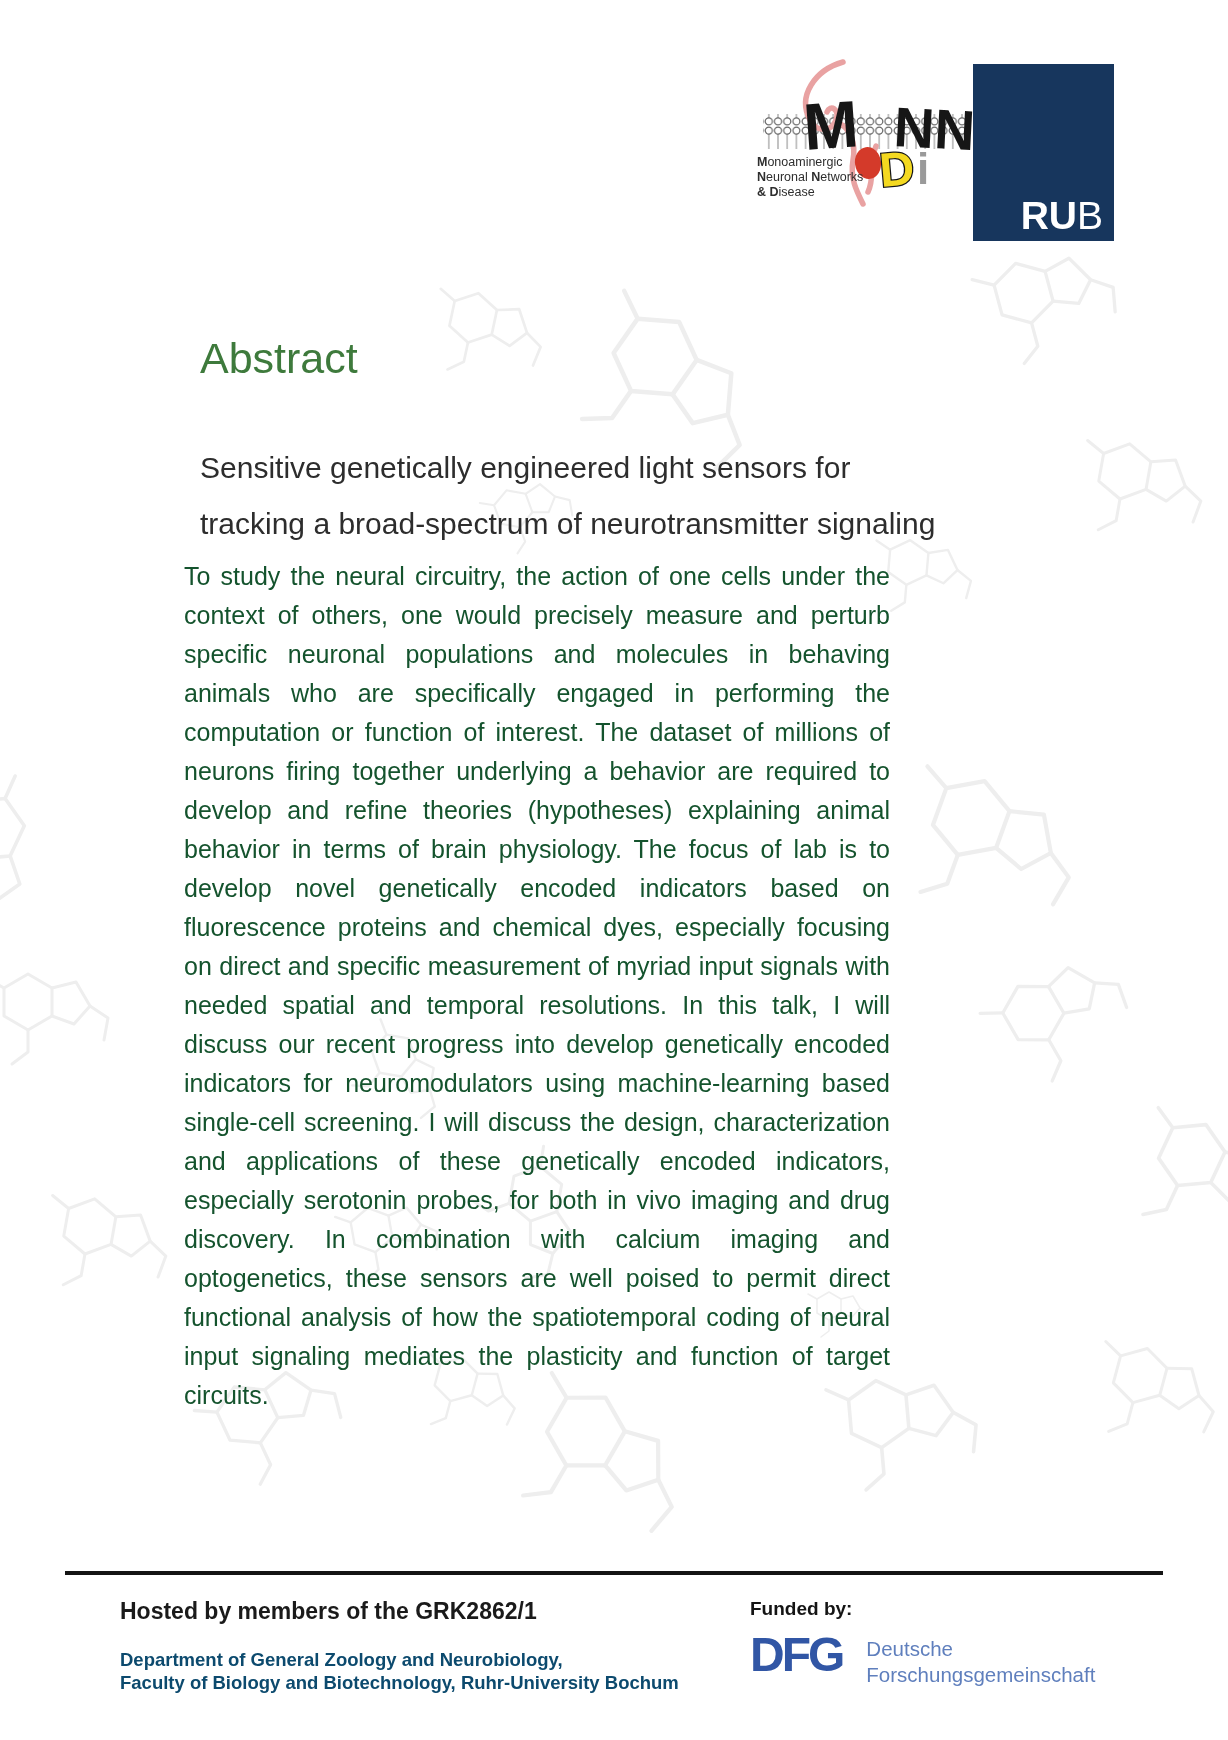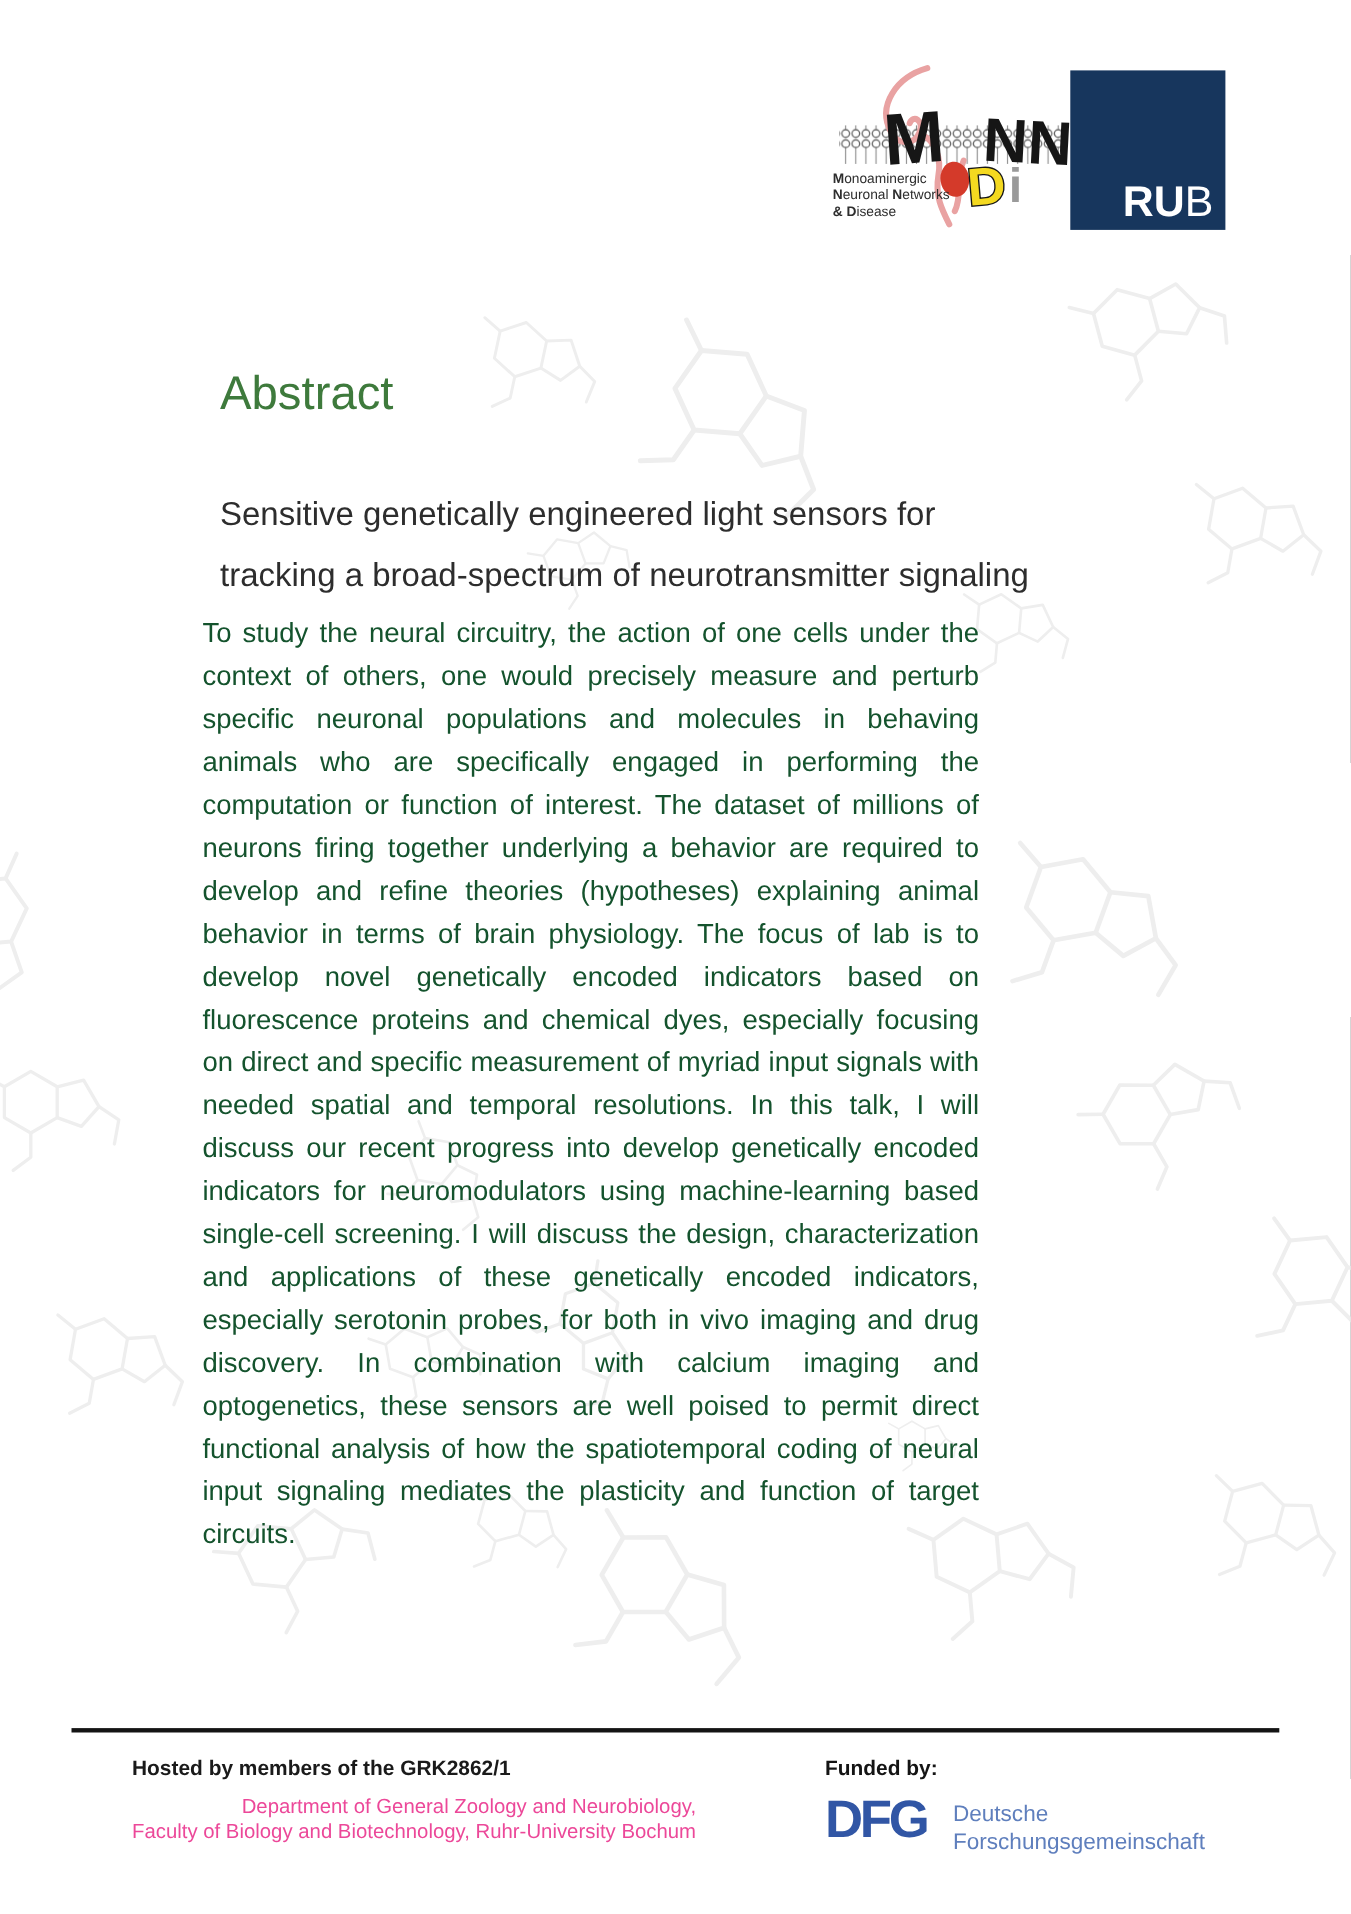--- a/index.html
+++ b/index.html
@@ -20,21 +20,21 @@
   
   .monndi{left:755px; top:56px; width:220px; height:152px;}
   .monndi-tagline{
     left:757px; top:155px; width:120px;
     font-size:12.5px; line-height:15px; color:#2e2e2e;
   }
   .monndi-tagline b{font-weight:700;}
 
   
   .rub{
-    left:973px; top:64px; width:141px; height:145px;
+    left:973px; top:64px; width:141px; height:177px;
     background:var(--rub-navy);
   }
   .rub-text{
     position:absolute; right:11px; bottom:6px;
     color:#ffffff; font-size:39px; line-height:1;
   }
   .rub-text .ru{font-weight:700;}
   .rub-text .b{font-weight:300;}
 
   .abstract-heading{
@@ -50,22 +50,22 @@
     font-size:25px; line-height:39px; color:#14532d;
     text-align:justify;
   }
 
   .divider{
     left:65px; top:1571px; width:1098px; height:4px;
     background:#141414;
   }
 
   .hosted{left:120px; top:1598px; color:#1a1a1a;}
-  .hosted-line1{font-size:19px; font-weight:600; margin-bottom:10px;}
-  .hosted-line2,.hosted-line3{font-size:18.5px; font-weight:400; line-height:23px; color:#ec4899;text-align:right;}
+  .hosted-line1{font-size:23px; font-weight:600; margin-bottom:23px;}
+  .hosted-line2,.hosted-line3{font-size:18.5px; font-weight:700; line-height:23px; color:#0c4a6e;}
 
   .funded{left:750px; top:1598px;}
   .funded-label{font-size:19px; font-weight:600; color:#141414;}
   .dfg-row{display:flex; align-items:flex-start; margin-top:14px;}
   .dfg-acronym{
     font-size:48px; font-weight:800; letter-spacing:-3px; line-height:0.86;
     color:var(--dfg-blue);
   }
   .dfg-name{
     margin-left:24px; padding-top:2px;

